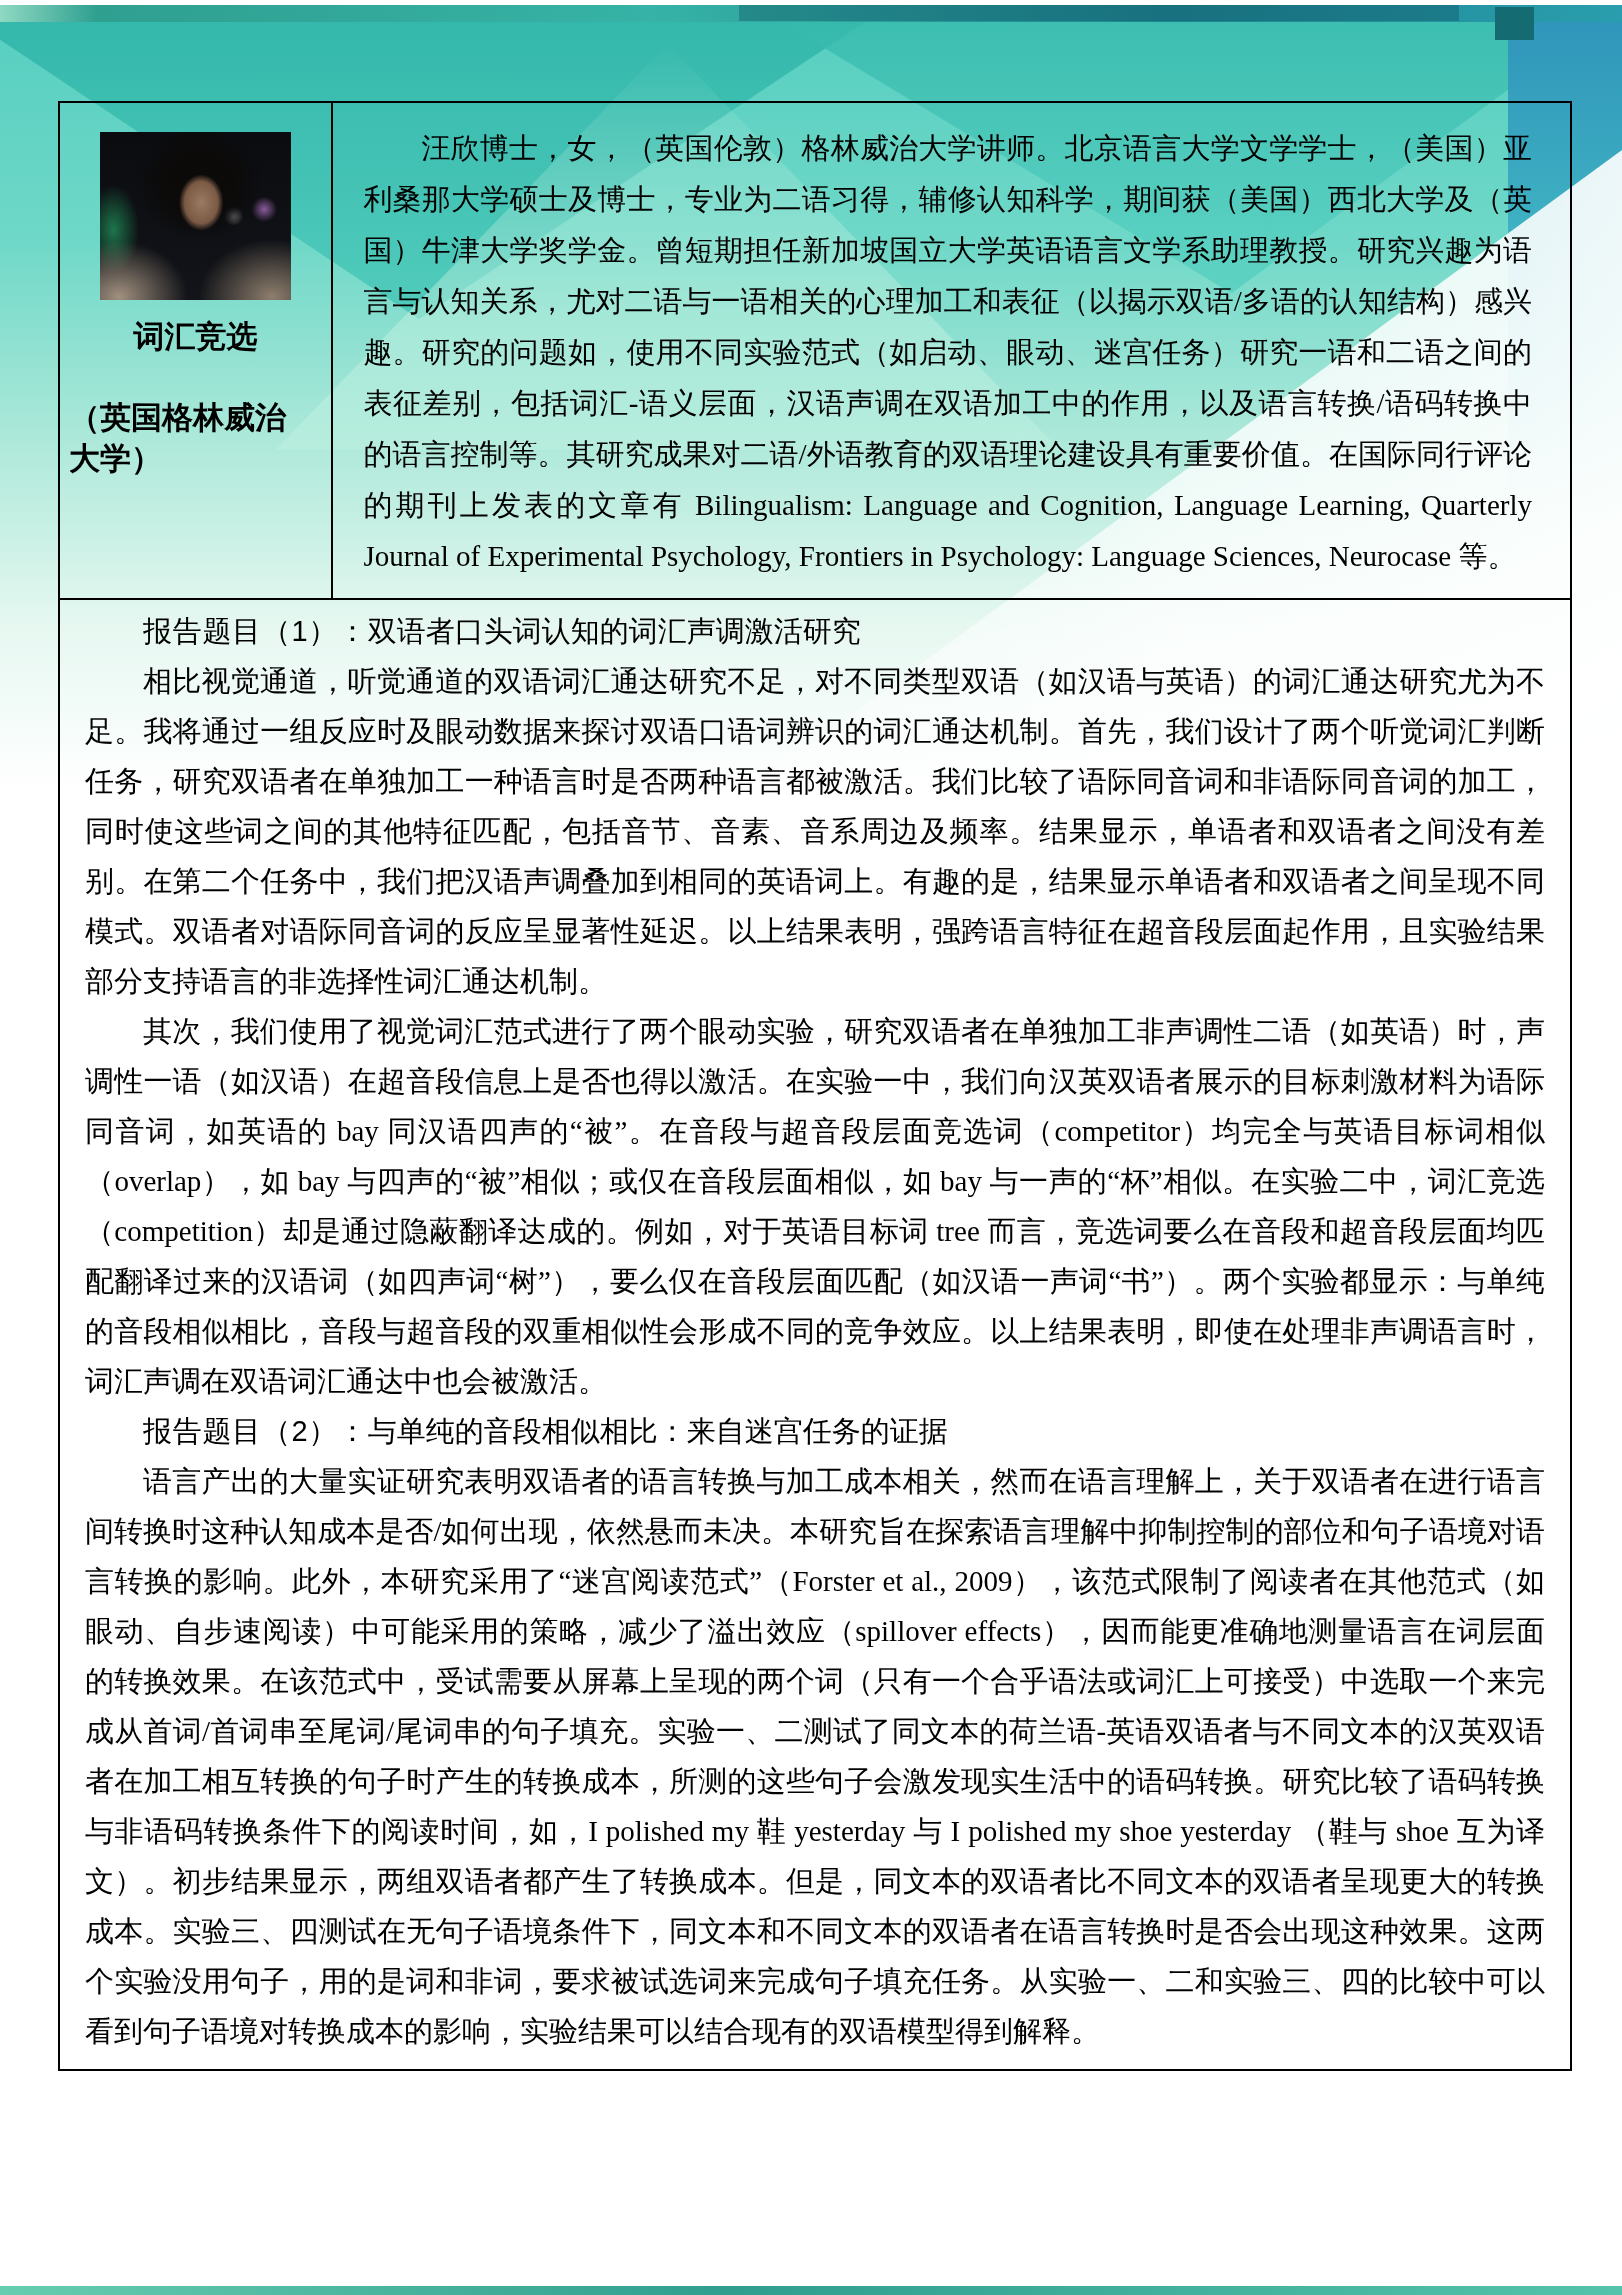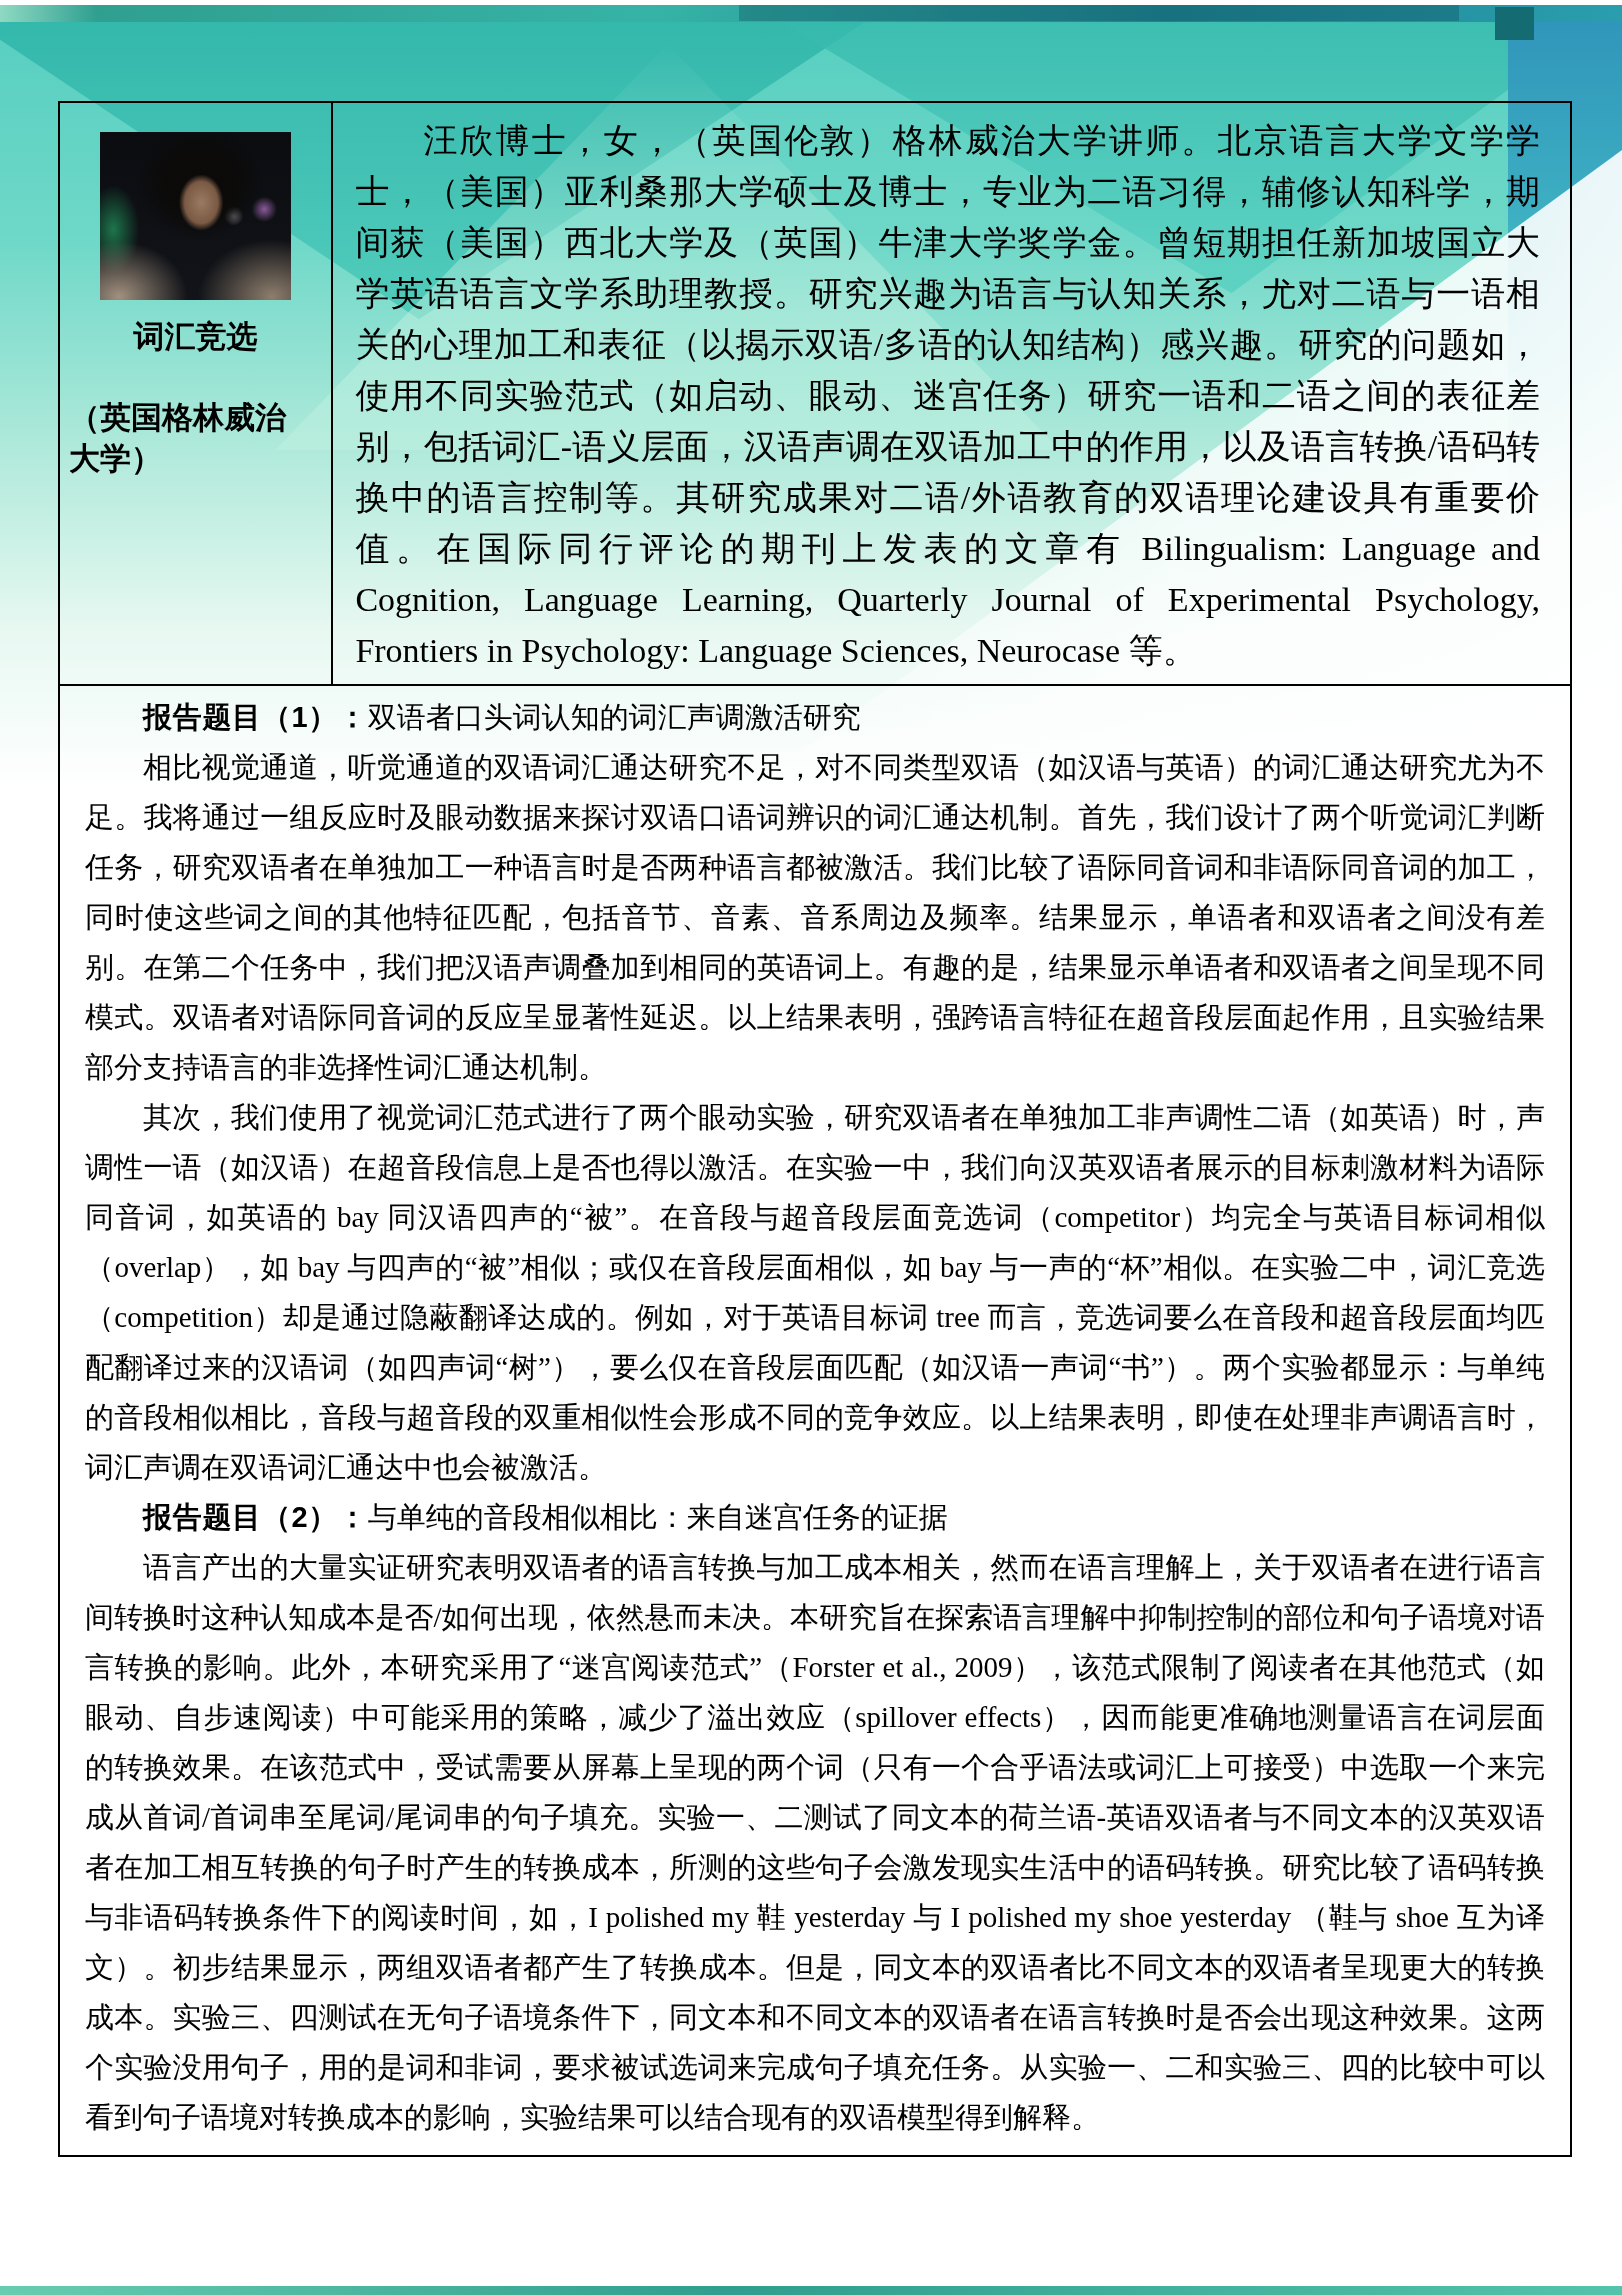--- a/index.html
+++ b/index.html
@@ -56,25 +56,25 @@
     background:linear-gradient(90deg,#67cdb0 0%,#2f9e8e 45%,#54c3ab 100%);
   }
   
   .doc-table{
     position:absolute;left:58px;top:101px;width:1514px;
     border-collapse:collapse;table-layout:fixed;
   }
   .doc-table td{border:2.6px solid #000;vertical-align:top;background:transparent;}
   .photo-cell{width:258px;height:460px;padding:29px 6.5px 0 6.5px;}
   .bio-cell{padding:3.9px 22px 0 14.4px;}
-  .bio-cell p{margin:8px;font-size:34px;line-height:51px;text-align:justify;text-indent:2em;}
+  .bio-cell p{margin:16px;font-size:29px;line-height:51px;text-align:justify;text-indent:2em;}
   .main-cell{padding:6.5px 25px 13px 25px;}
   .main-cell p{margin:0;font-size:29px;line-height:50px;text-align:justify;text-indent:2em;}
   .report-label{
-    font-weight:700;
+    font-weight:400;
     font-family:"Liberation Sans","DejaVu Sans",sans-serif;
     letter-spacing:0.7px;
   }
   
   .photo{
     width:191px;height:168px;margin:0 auto;
     background:
       radial-gradient(30px 38px at 53% 42%, #9b7a62 0%, #7b5a45 55%, rgba(30,22,18,0) 74%),
       radial-gradient(85px 77px at 52% 30%, rgba(12,10,9,.95) 42%, rgba(12,10,9,0) 76%),
       radial-gradient(98px 79px at 10% 98%, rgba(186,166,144,.85) 0%, rgba(186,166,144,0) 70%),

